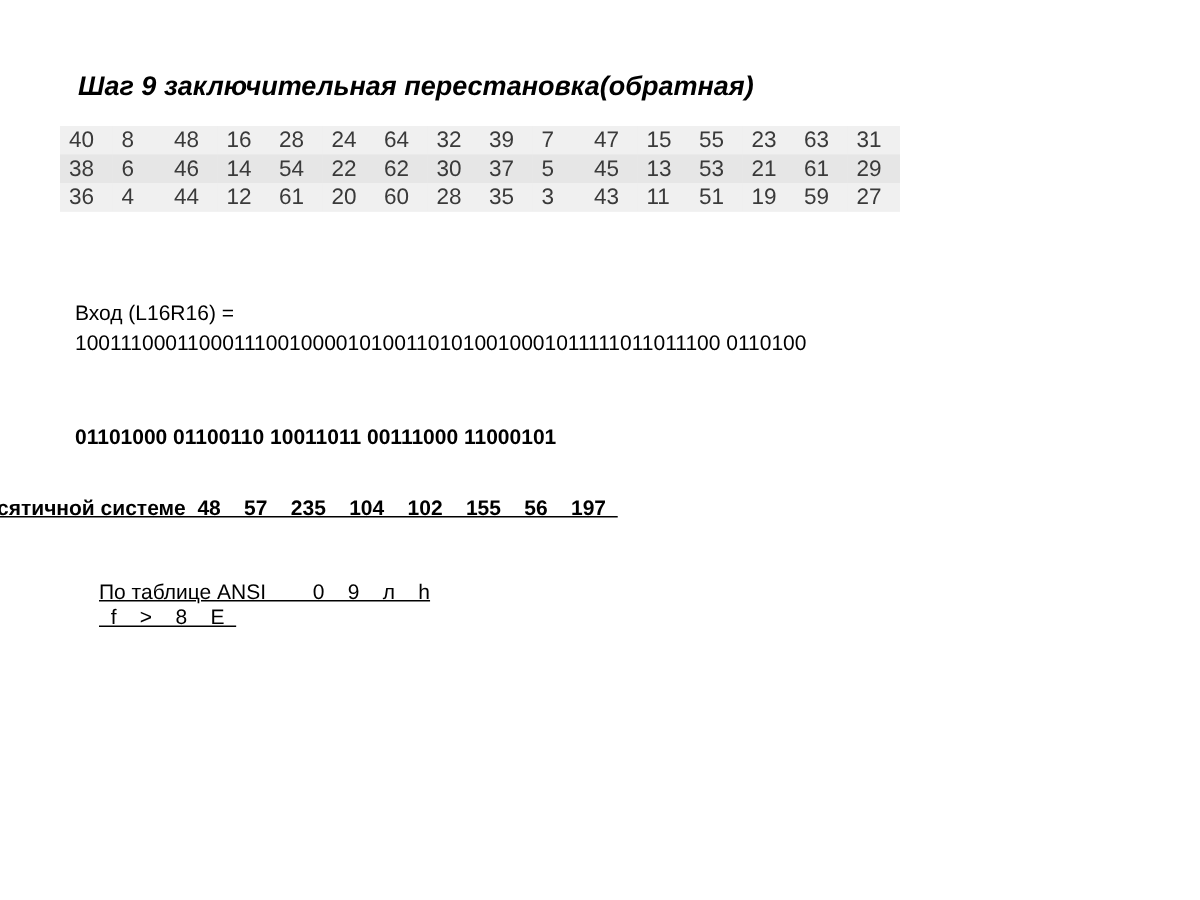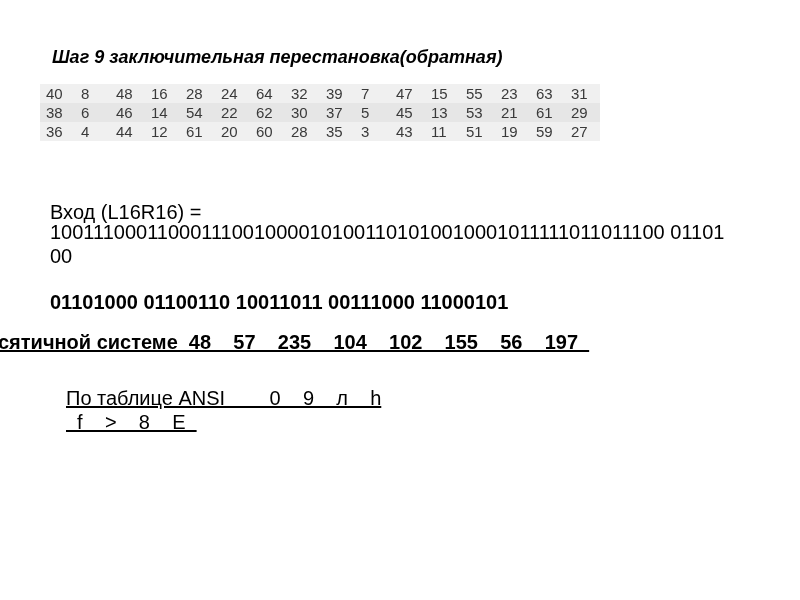--- a/index.html
+++ b/index.html
@@ -36,21 +36,21 @@
   .perm-table tr:nth-child(odd) { background: #f0f0f0; }
   .perm-table tr:nth-child(even) { background: #e6e6e6; }
   .perm-table td {
     padding: 1px 6px;
     text-align: left;
     min-width: 23px;
   }
   .blk {
     position: absolute;
     font-family: Arial, sans-serif;
-    font-size: 20px;
+    font-size: 14px;
     line-height: 1.2;
   }
   .input-lbl { left: 50px; top: 200px; width: 680px; }
   .input-bits { left: 50px; top: 220px; width: 680px; word-break: break-all; }
   .recv { left: 50px; top: 266px; font-weight: bold; width: 690px; }
   .dec { left: -2px; top: 330px; font-weight: bold; text-decoration: underline; white-space: pre; }
   .ansi { left: 66px; top: 386px; font-weight: normal; text-decoration: underline; white-space: pre; }
 </style>
 </head>
 <body>

